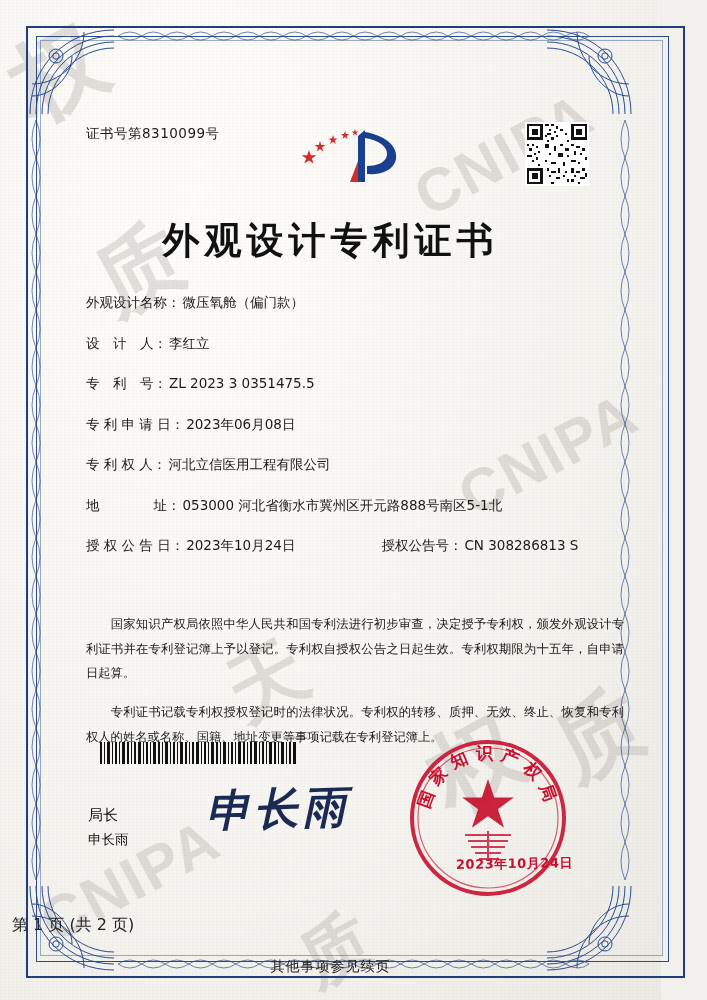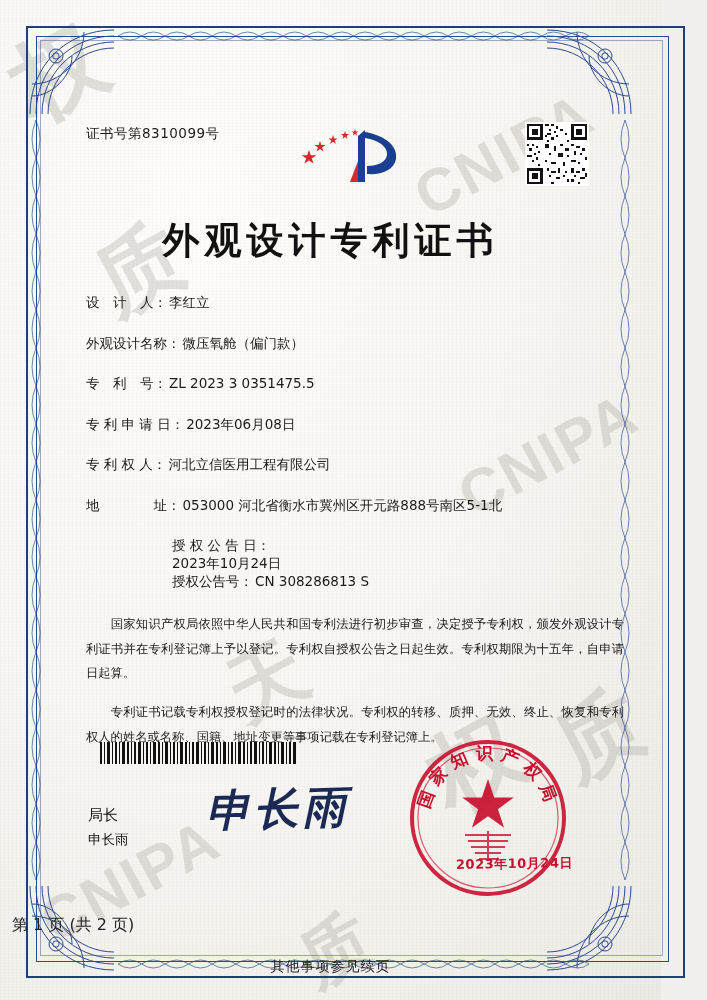--- a/index.html
+++ b/index.html
@@ -76,21 +76,21 @@
     font-size:37px;font-weight:700;color:#111;
     letter-spacing:5px;
     font-family:"DejaVu Sans","Liberation Sans",sans-serif;
   }
 
   
   .fields{position:absolute;left:86px;top:294px;width:540px;}
   .row{display:flex;align-items:baseline;margin-bottom:22.5px;font-size:13.5px;color:#1a1a1a;}
   .lbl{white-space:nowrap;}
   .val{margin-left:2px;}
-  .row.split{justify-content:flex-start;flex-direction:column;}
+  .row.split{justify-content:flex-start;}
   .col2{margin-left:86px;display:flex;align-items:baseline;}
 
   
   .para{
     position:absolute;left:86px;width:538px;
     font-size:12.3px;line-height:2.0;color:#1a1a1a;
     text-align:justify;
   }
   #para1{top:612px;}
   #para2{top:700px;}
@@ -320,26 +320,26 @@
     <path d="M63 62 L63 16 L70 10 L70 62 Z" fill="#1b3f8f"></path>
     <path d="M70 12 C92 16 103 27 101 39 C99 50 87 55 72 54 L72 46 C83 46 91 42 92 35 C93 27 84 20 70 18 Z" fill="#1b3f8f"></path>
     <path d="M55 62 L63 41 L63 62 Z" fill="#d42b2b"></path>
     <path d="M47 63 L63 63 L63 66 L47 66 Z" fill="#1b3f8f" opacity="0"></path>
   </svg>
 
   <div id="title">外观设计专利证书</div>
 
   <div class="fields" id="fields">
     <div class="row">
+      <span class="lbl">外观设计名称：</span>
+      <span class="val">微压氧舱（偏门款）</span>
+    </div>
+    <div class="row">
       <span class="lbl">设　计　人：</span>
       <span class="val">李红立</span>
-    </div>
-    <div class="row">
-      <span class="lbl">外观设计名称：</span>
-      <span class="val">微压氧舱（偏门款）</span>
     </div>
     <div class="row">
       <span class="lbl">专　利　号：</span>
       <span class="val">ZL 2023 3 0351475.5</span>
     </div>
     <div class="row">
       <span class="lbl">专 利 申 请 日：</span>
       <span class="val">2023年06月08日</span>
     </div>
     <div class="row">

